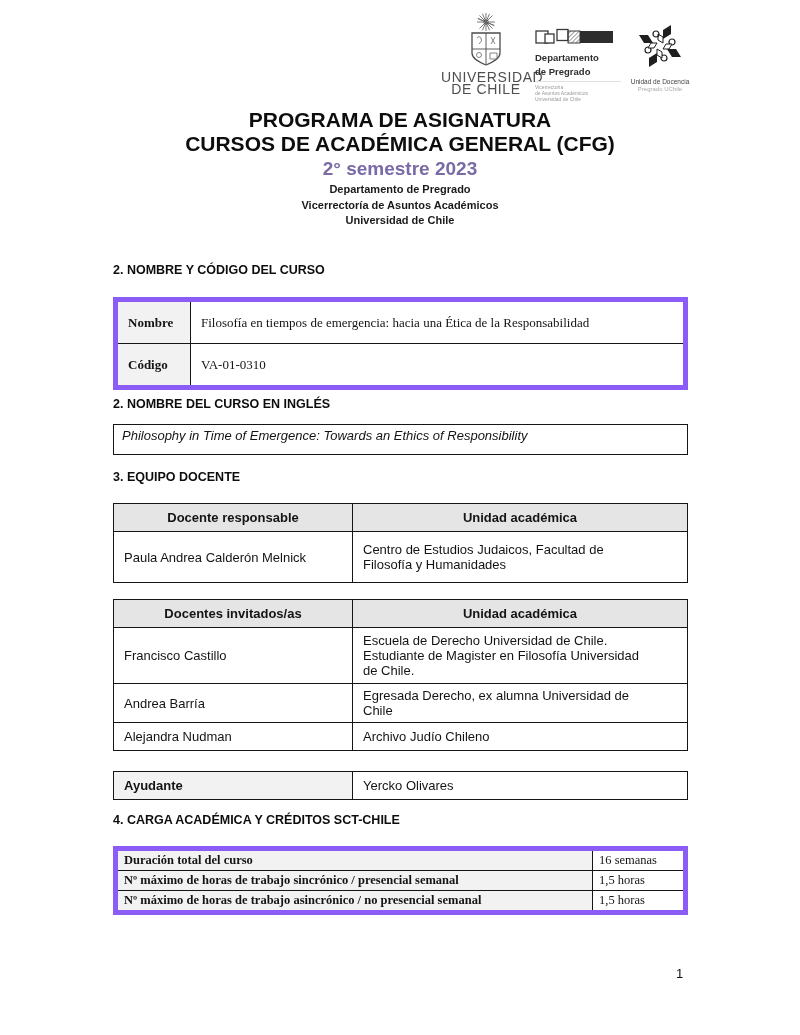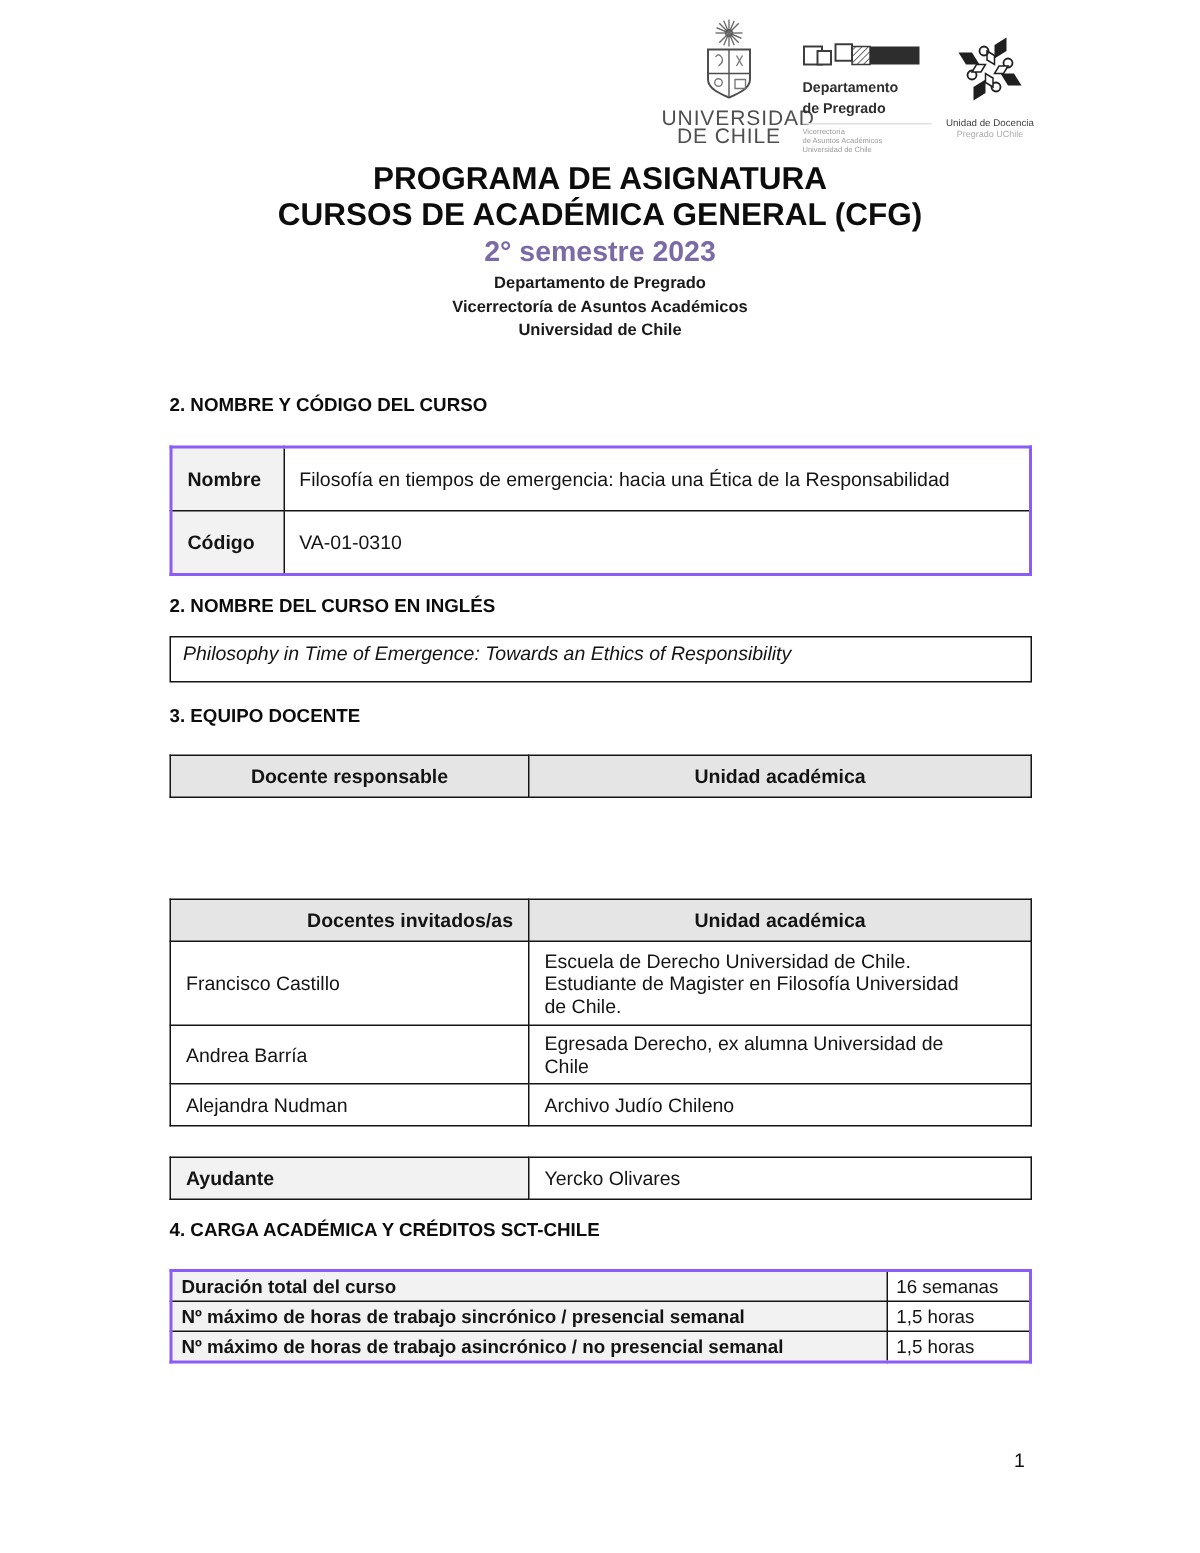--- a/index.html
+++ b/index.html
@@ -21,21 +21,21 @@
   .titleblock{position:absolute;left:0;top:108px;width:800px;text-align:center;}
   .t-main{font-size:21px;font-weight:bold;color:#0d0d0d;line-height:24px;}
   .t-sem{font-size:19px;font-weight:bold;line-height:26px;}
   .t-sub{font-size:11px;color:#1a1a1a;line-height:15.5px;font-weight:bold;}
   
   .abs{position:absolute;left:113px;}
   .sec-h{font-size:12.5px;font-weight:bold;color:#0d0d0d;}
   table{border-collapse:collapse;table-layout:fixed;width:575px;background:#fff;}
   td,th{border:1.6px solid #151515;font-size:13px;color:#141414;vertical-align:middle;
         padding:6px 10px;text-align:left;font-weight:normal;word-wrap:break-word;}
-  .t-outer{border:2px solid #8b5cf6;}
+  .t-outer{border:5px solid #8b5cf6;font-family:Liberation Serif, serif;}
   .lbl{background:#f2f2f2;font-weight:bold;}
   th.hdr{background:#e5e5e5;font-weight:bold;text-align:center;}
   .val{white-space:pre-line;}
   .enbox{box-sizing:border-box;width:575px;height:31px;border:1.6px solid #151515;
          font-size:13px;font-style:italic;line-height:22px;padding-left:8px;color:#141414;}
   .t4 td{font-size:12.5px;padding:2px 6px;height:15px;}
   .pagenum{position:absolute;left:676px;top:966px;font-size:13px;color:#111;}
 </style>
 </head>
 <body>
@@ -149,33 +149,38 @@
     <table>
       <colgroup>
           <col style="width:239px">
           <col>
         </colgroup>
       <tbody>
           <tr>
         <th class="hdr" style="height:15px;">Docente responsable</th>
         <th class="hdr">Unidad académica</th>
       </tr>
+      <tr>
+        <td style="height:38px;">Paula Andrea Calderón Melnick</td>
+        <td class="val">Centro de Estudios Judaicos, Facultad de
+Filosofía y Humanidades</td>
+      </tr>
     </tbody>
       </table>
   </div>
 
   <div class="abs" style="top:599px;">
     <table>
       <colgroup>
           <col style="width:239px">
           <col>
         </colgroup>
       <tbody>
           <tr>
-        <th class="hdr" style="height:15px;text-align:right;">Docentes invitados/as</th>
+        <th class="hdr" style="height:15px;">Docentes invitados/as</th>
         <th class="hdr">Unidad académica</th>
       </tr>
       <tr>
         <td>Francisco Castillo</td>
         <td class="val" style="padding-top:5px;padding-bottom:5px;">Escuela de Derecho Universidad de Chile.
 Estudiante de Magister en Filosofía Universidad
 de Chile.</td>
       </tr>
       <tr>
         <td>Andrea Barría</td>

